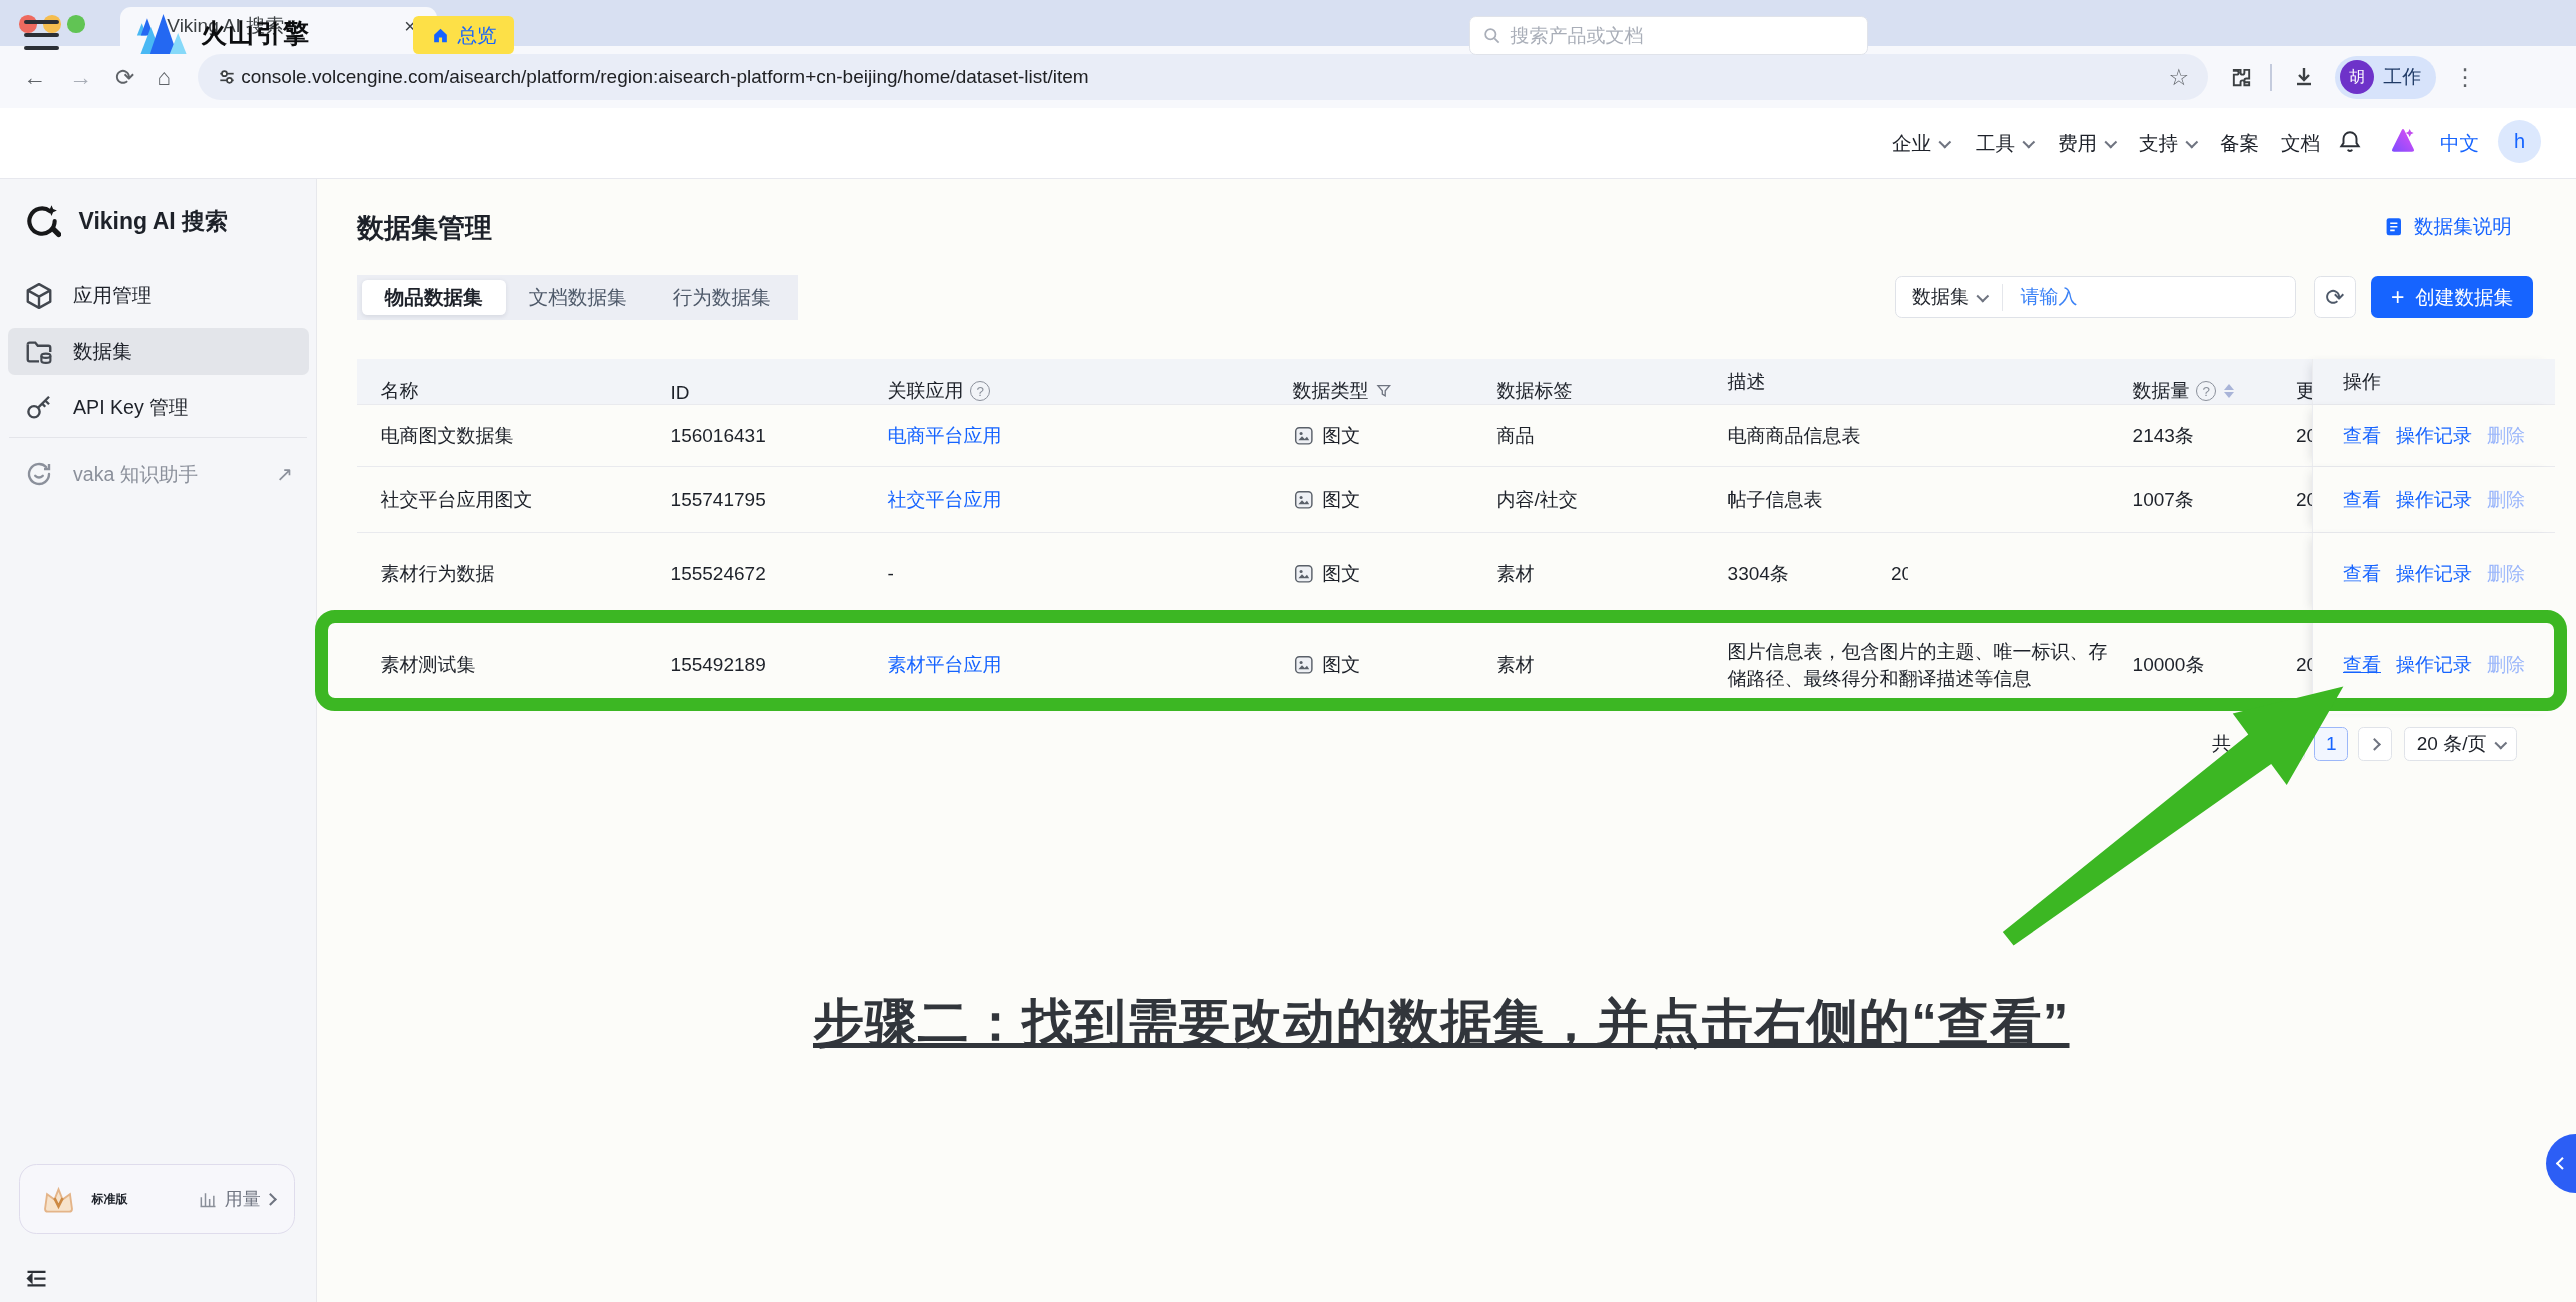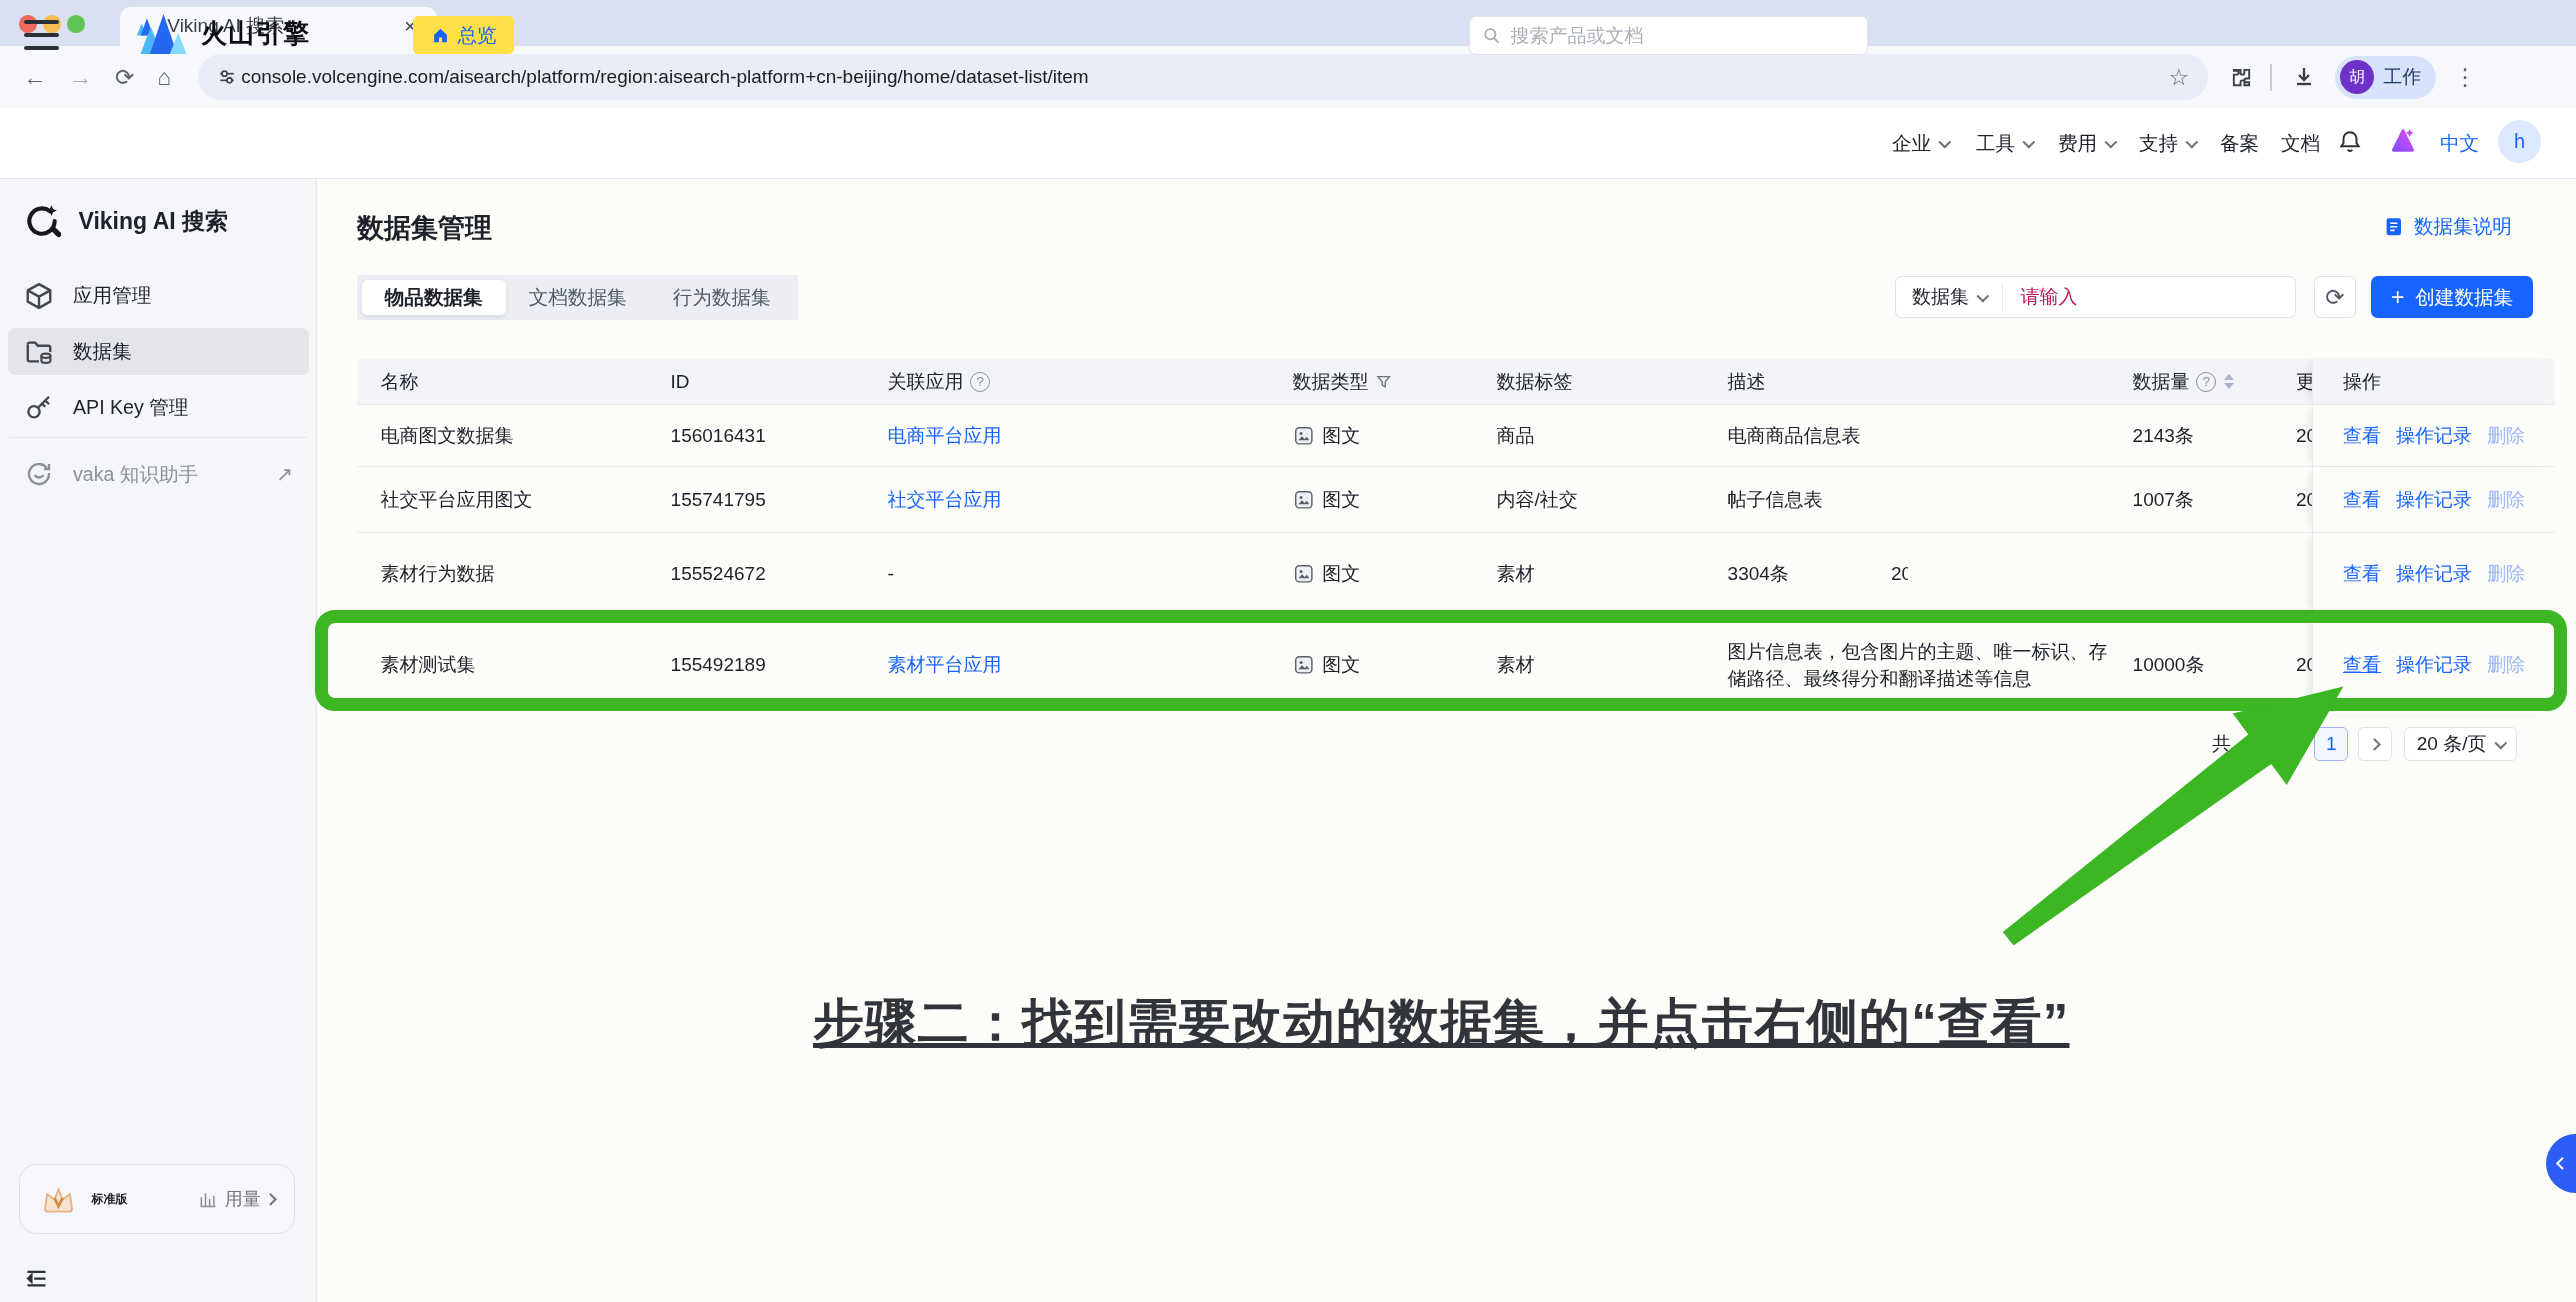--- a/index.html
+++ b/index.html
@@ -57,28 +57,28 @@
   
   #ptitle{left:357px;top:210px;font-size:27px;font-weight:700;color:#1d2129;}
   #doclink{left:2383px;top:213px;display:flex;align-items:center;font-size:19.6px;color:#1664ff;}
   #doclink svg{margin-right:9.4px;}
   #tabs{left:357px;top:275px;height:45px;background:#eceef4;border-radius:0;display:flex;align-items:center;padding:0 4.7px;}
   .tabbtn{height:35px;border-radius:5.4px;display:flex;align-items:center;padding:0 23px;font-size:19.6px;color:#4e5969;}
   .tabbtn.active{background:#fff;color:#1d2129;font-weight:700;box-shadow:0 1.3px 4px rgba(30,40,70,.10);}
   #filter{left:1895px;top:276px;width:401px;height:42px;background:#fff;border:1.3px solid #dfe2e8;border-radius:6.7px;display:flex;align-items:center;}
   #fdrop{display:flex;align-items:center;padding:0 16px;font-size:19px;color:#1d2129;height:100%;}
   #fdiv{width:1.3px;height:27px;background:#e4e6eb;}
-  #finput{font-size:19px;color:#be185d;padding-left:17.5px;}
+  #finput{font-size:19px;color:#3b82f6;padding-left:17.5px;}
   #refresh{left:2314px;top:276px;width:42px;height:42px;border:1.3px solid #dfe2e8;border-radius:6.7px;background:#fff;display:flex;align-items:center;justify-content:center;font-size:23px;color:#4e5969;}
   #createbtn{left:2371px;top:276px;height:42px;background:#1664ff;border-radius:6.7px;display:flex;align-items:center;padding:0 20px;color:#fff;font-size:19.6px;}
   #createbtn .plus{font-size:23px;margin-right:10.8px;font-weight:300;}
   
   #table{left:357px;top:359px;width:2198px;}
   .trow{position:relative;display:flex;align-items:center;padding-right:243px;}
-  .thead{background:#f2f4f8;min-height:45px;font-size:19px;color:#1d2129;}
+  .thead{background:#f2f4f8;min-height:45px;font-size:19px;color:#1d2129;align-items:flex-end;}
   .cell{flex:none;padding-left:23.6px;font-size:19px;color:#1d2129;display:flex;align-items:center;overflow:hidden;}
   .c-name{width:290px;}.c-id{width:217px;}.c-app{width:405px;}.c-type{width:204px;}
   .c-tag{width:231px;}.c-desc{width:405px;line-height:27px;display:block;align-self:center;}
   .c-qty{width:187px;}.c-more{width:17px;padding-left:0;white-space:nowrap;}
   .c-act{position:absolute;right:0;top:0;bottom:0;width:243px;background:#fcfcf9;display:flex;align-items:center;padding-left:30px;box-shadow:-6.7px 0 9.4px -5.4px rgba(60,70,90,.16);border-left:0.7px solid #ebecef;}
   .thead .c-act{background:#f2f4f8;}
   .body-row{border-top:0.7px solid #e9eaee;min-height:62px;}
   .body-row:nth-child(2){min-height:66px;}
   .body-row:nth-child(3){min-height:82px;}
   .body-row:nth-child(4){min-height:100px;}

